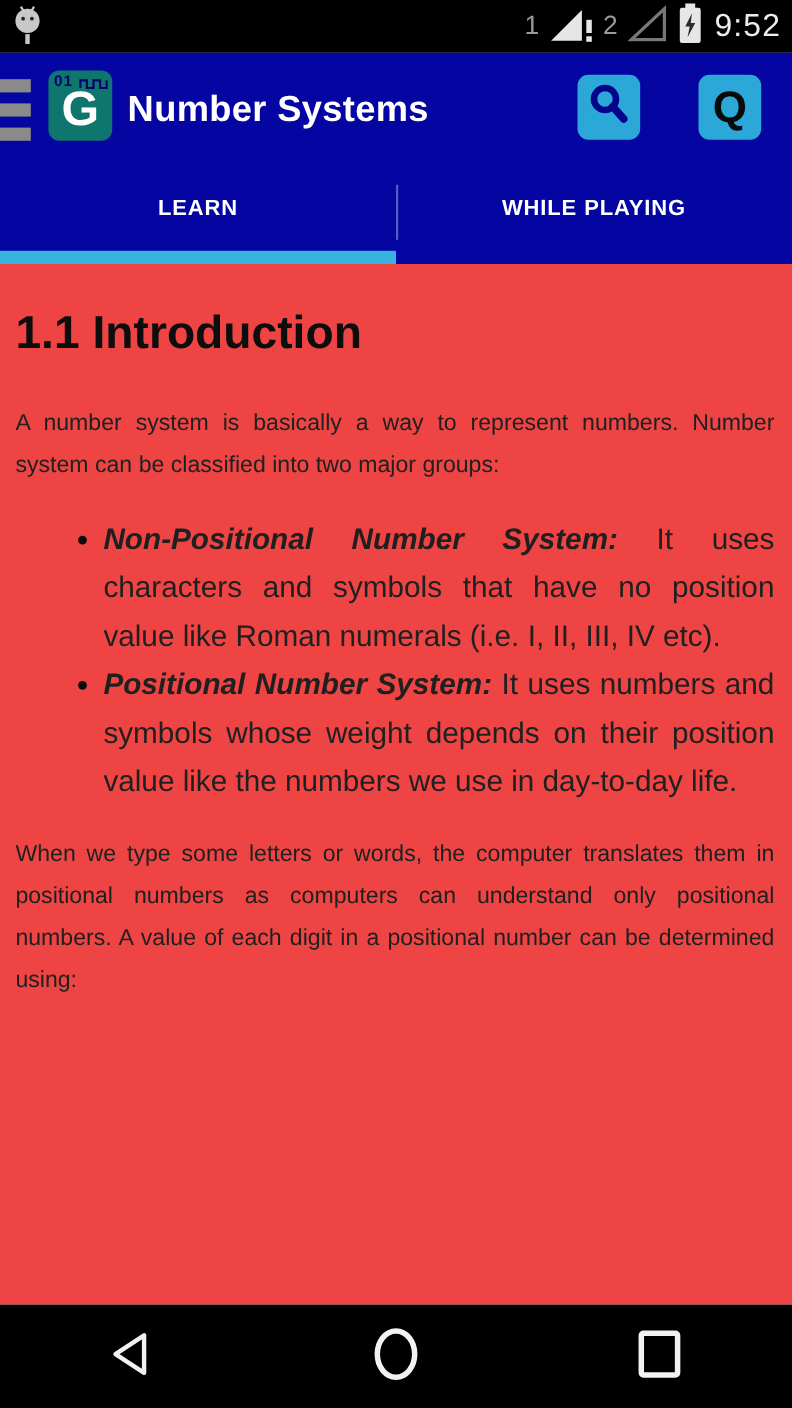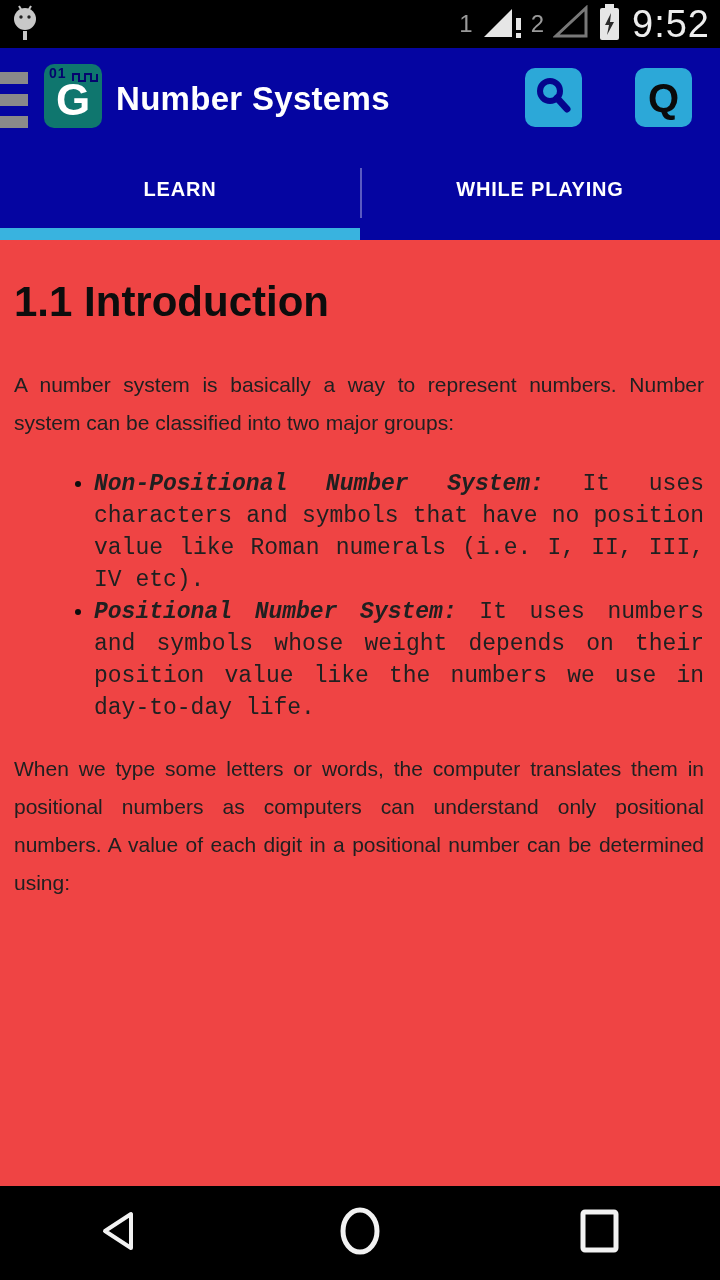--- a/index.html
+++ b/index.html
@@ -15,21 +15,21 @@
   .status-bar {
     position: absolute; top: 0; left: 0; width: 720px; height: 48px;
     background: #000;
     display: flex; align-items: center;
     padding: 0 10px;
   }
   .status-left { display: flex; align-items: center; }
   .status-spacer { flex: 1; }
   .status-right { display: flex; align-items: center; gap: 9px; }
   .sim-num { color: #9a9a9a; font-size: 24px; }
-  .status-time { color: #ededed; font-size: 38px; letter-spacing: 1px; margin-left: 2px; }
+  .status-time { color: #ededed; font-size: 29px; letter-spacing: 1px; margin-left: 2px; }
 
   
   .header-block {
     position: absolute; top: 48px; left: 0; width: 720px; height: 192px;
     background: #0505a1;
     box-shadow: 0 3px 7px rgba(0,0,0,0.35);
   }
   .app-bar {
     position: relative; height: 102px;
     display: flex; align-items: center;
@@ -103,23 +103,22 @@
     margin: 38px 0 40px 0;
     font-size: 42px; font-weight: bold; color: #0d0d0d;
   }
   .content p {
     font-size: 21px; line-height: 38px;
     text-align: justify;
     margin: 26px 0;
   }
   .content ul { margin: 26px 0; padding-left: 80px; }
   .content li {
-    font-size: 23px; line-height: 32px;
+    font-size: 27px; line-height: 44px;
     text-align: justify;
-    font-family: Liberation Mono, monospace;
   }
   .content li::marker { color: #0d0d0d; }
   .lead { font-weight: bold; font-style: italic; }
 
   
   .nav-bar {
     position: absolute; left: 0; bottom: 0; width: 720px; height: 94px;
     background: #000;
     display: flex; align-items: center; justify-content: space-around;
   }

